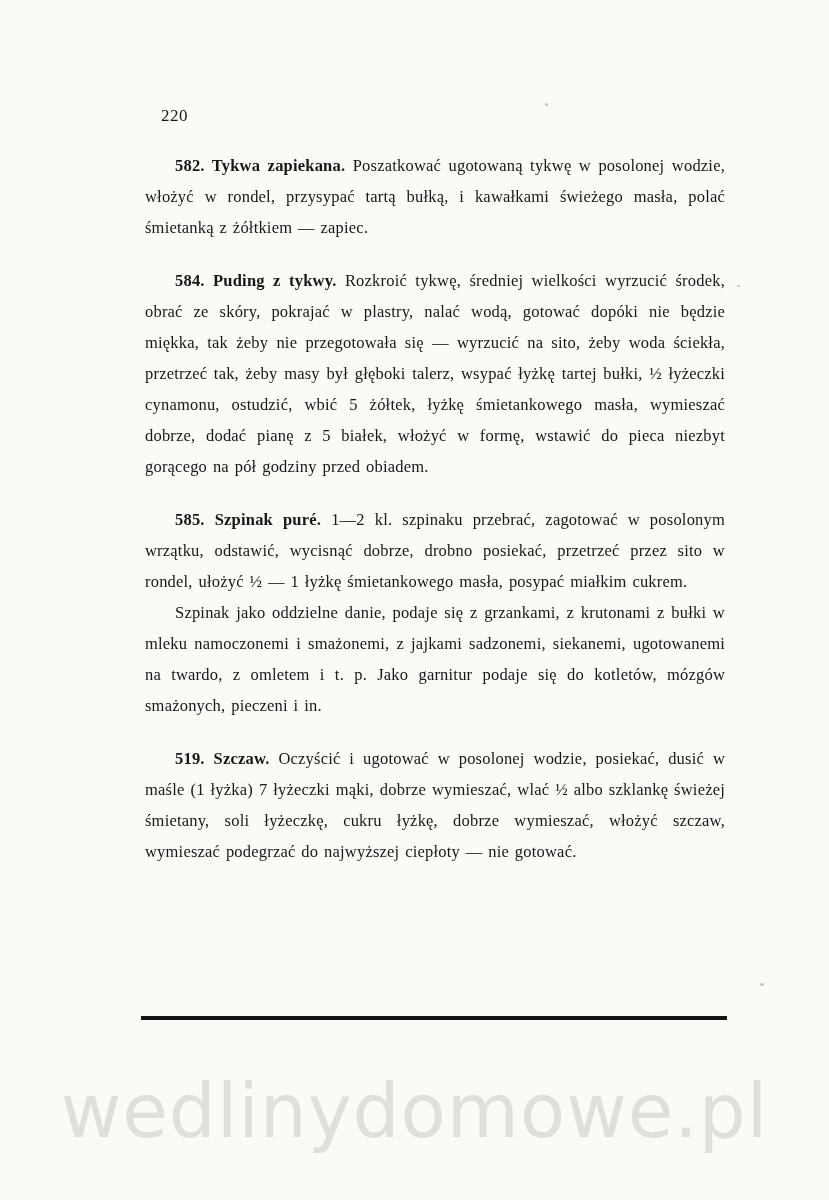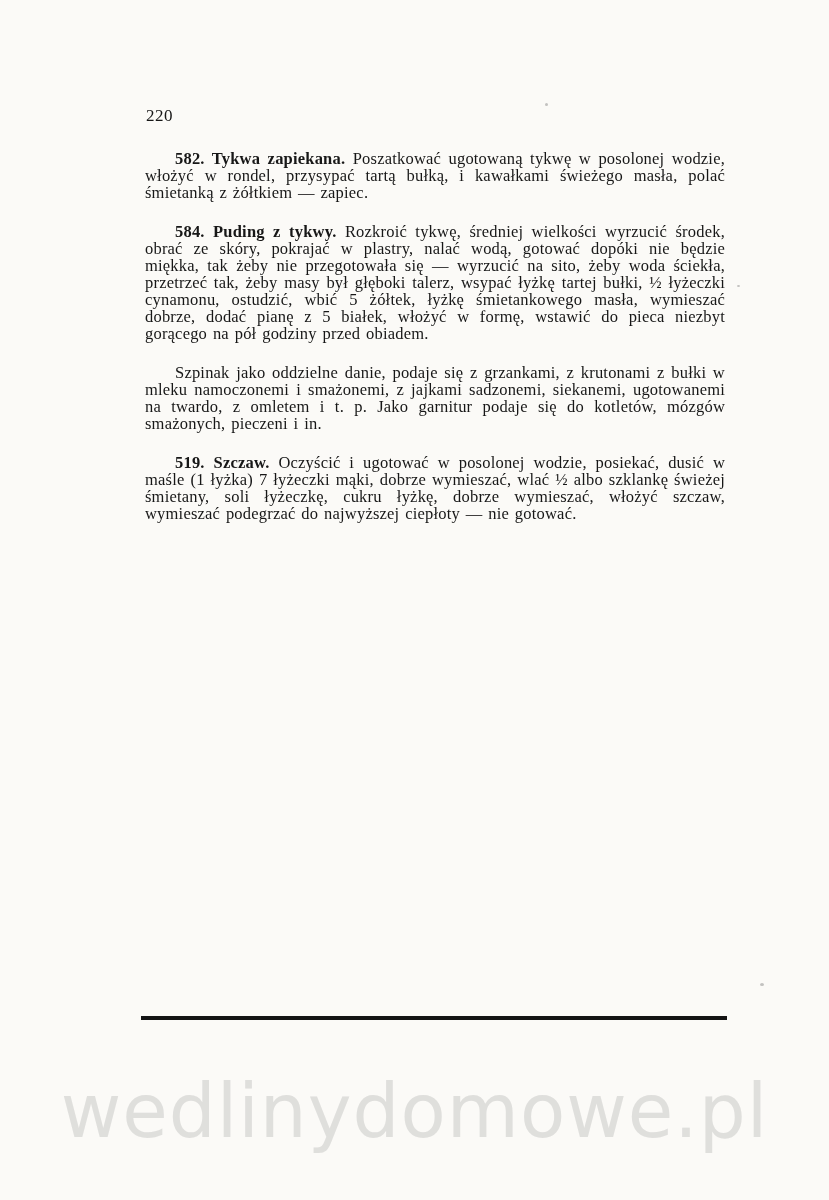--- a/index.html
+++ b/index.html
@@ -14,36 +14,36 @@
     position: relative;
     width: 829px;
     height: 1200px;
     background: #fbfaf7;
     font-family: "Liberation Serif", serif;
     color: #171717;
     overflow: hidden;
   }
   .page-number {
     position: absolute;
-    left: 146px;
+    left: 161px;
     top: 106px;
     font-size: 17px;
     letter-spacing: 0.5px;
   }
   .content {
     position: absolute;
     left: 145px;
     top: 150px;
     width: 580px;
   }
   .recipe { margin: 0 0 22px 0; }
   .para {
     margin: 0;
     font-size: 16.5px;
-    line-height: 17px;
+    line-height: 31px;
     text-align: justify;
     text-indent: 30px;
     letter-spacing: 0.2px;
     word-spacing: 1.5px;
   }
   .title {
     font-weight: bold;
   }
   .rule {
     position: absolute;
@@ -88,20 +88,21 @@
     <section class="recipe">
       <p class="para"><span class="title">582. Tykwa zapiekana.</span> <span>Poszatkować ugotowaną tykwę w posolonej wodzie, włożyć w rondel, przysypać tartą bułką, i kawałkami świeżego masła, polać śmietanką z żółtkiem — zapiec.</span></p>
     </section>
 
 
     <section class="recipe">
       <p class="para"><span class="title">584. Puding z tykwy.</span> <span>Rozkroić tykwę, średniej wielkości wyrzucić środek, obrać ze skóry, pokrajać w plastry, nalać wodą, gotować dopóki nie będzie miękka, tak żeby nie przegotowała się — wyrzucić na sito, żeby woda ściekła, przetrzeć tak, żeby masy był głęboki talerz, wsypać łyżkę tartej bułki, ½ łyżeczki cynamonu, ostudzić, wbić 5 żółtek, łyżkę śmietankowego masła, wymieszać dobrze, dodać pianę z 5 białek, włożyć w formę, wstawić do pieca niezbyt gorącego na pół godziny przed obiadem.</span></p>
     </section>
 
     <section class="recipe">
+      <p class="para"><span class="title">585. Szpinak puré.</span> <span>1—2 kl. szpinaku przebrać, zagotować w posolonym wrzątku, odstawić, wycisnąć dobrze, drobno posiekać, przetrzeć przez sito w rondel, ułożyć ½ — 1 łyżkę śmietankowego masła, posypać miałkim cukrem.</span></p>
       <p class="para"><span>Szpinak jako oddzielne danie, podaje się z grzankami, z krutonami z bułki w mleku namoczonemi i smażonemi, z jajkami sadzonemi, siekanemi, ugotowanemi na twardo, z omletem i t. p. Jako garnitur podaje się do kotletów, mózgów smażonych, pieczeni i in.</span></p>
     </section>
 
     <section class="recipe">
       <p class="para"><span class="title">519. Szczaw.</span> <span>Oczyścić i ugotować w posolonej wodzie, posiekać, dusić w maśle (1 łyżka) 7 łyżeczki mąki, dobrze wymieszać, wlać ½ albo szklankę świeżej śmietany, soli łyżeczkę, cukru łyżkę, dobrze wymieszać, włożyć szczaw, wymieszać podegrzać do najwyższej ciepłoty — nie gotować.</span></p>
     </section>
 
 
   </div>
 

